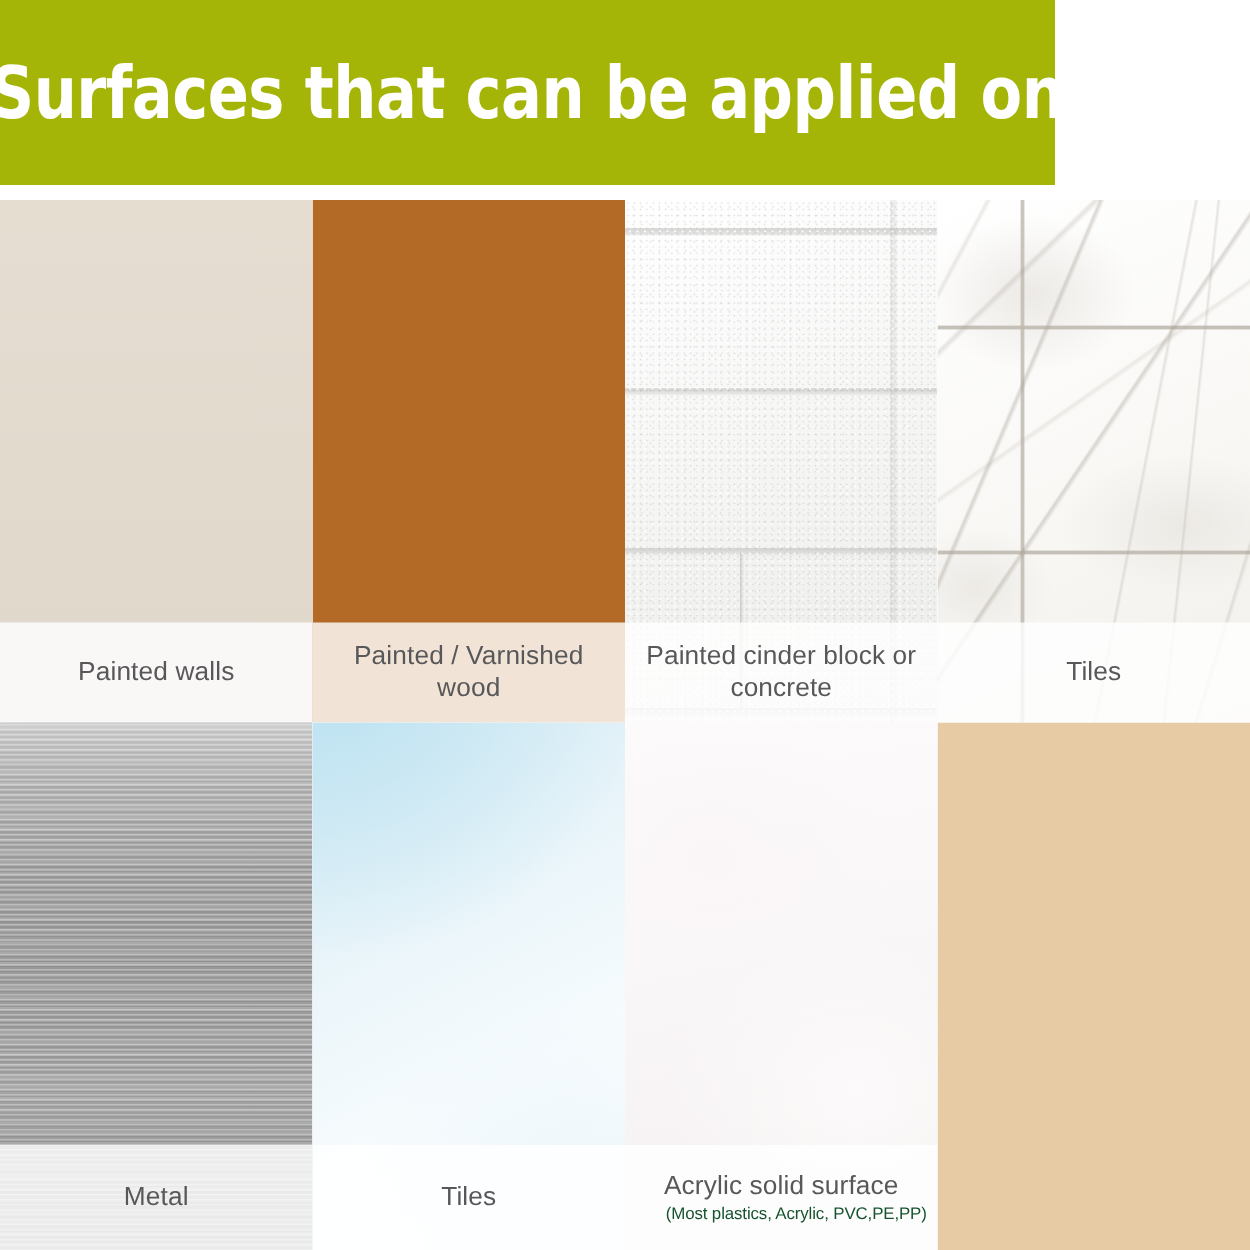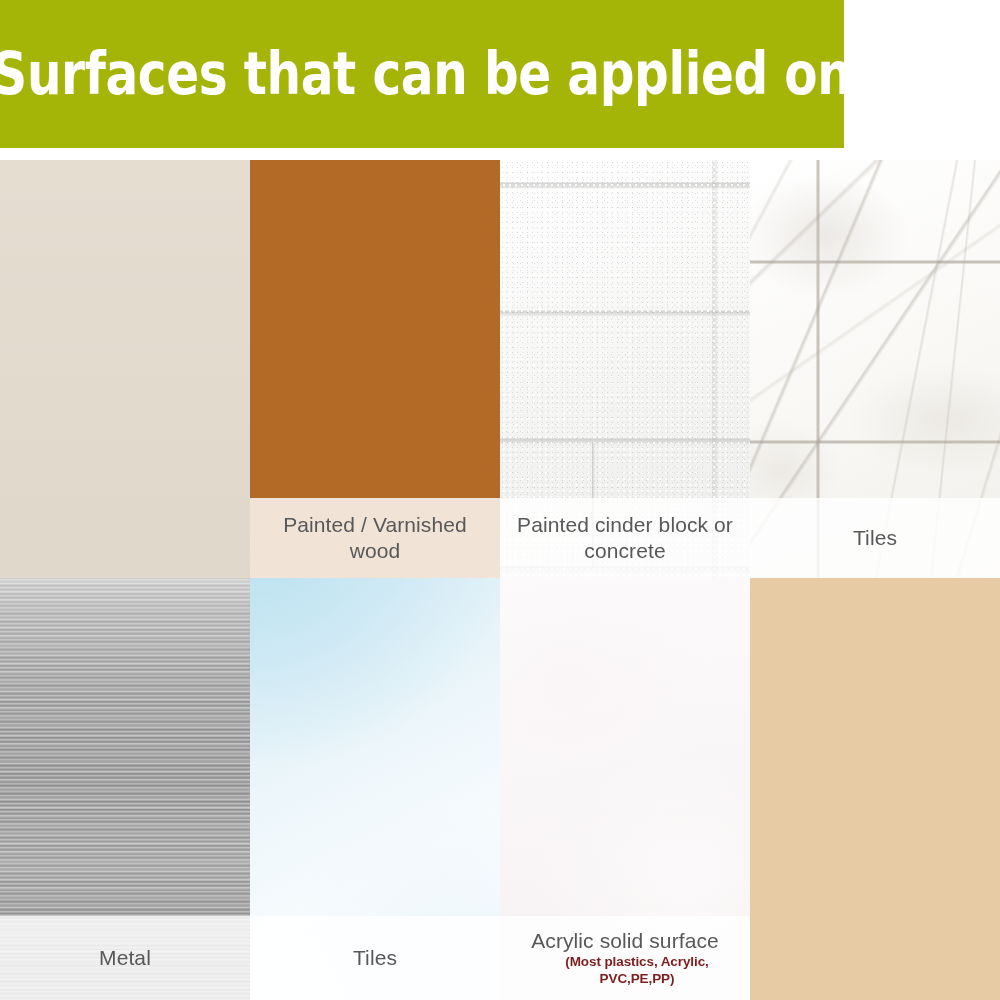--- a/index.html
+++ b/index.html
@@ -96,24 +96,24 @@
   .row2 .caption { height: 84px; justify-content: center; }
 
   .caption-label {
     color: #58585a;
     font-size: 21px;
     line-height: 1.22;
     font-weight: 400;
     letter-spacing: 0.1px;
   }
   .caption-sub {
-    color: #7f1d1d;
+    color: #14532d;
     font-size: 13.5px;
     line-height: 1.25;
-    font-weight: 700;
+    font-weight: 400;
     margin-top: 1px;
     letter-spacing: -0.1px;
     margin-left: 24px;
   }
 
   
 
   
   .tex-painted-wall {
     background:
@@ -313,20 +313,23 @@
 <div class="poster">
 
   <div class="header">
     <div class="header-title">Surfaces that can be applied on</div>
   </div>
 
   <div class="grid">
 
     <div class="cell row1 col-sep">
       <div class="swatch tex-painted-wall"></div>
+      <div class="caption">
+        <div class="caption-label">Painted walls</div>
+      </div>
     </div>
 
     <div class="cell row1 col-sep">
       <div class="swatch tex-wood-oak"></div>
       <div class="caption">
         <div class="caption-label">Painted / Varnished wood</div>
       </div>
     </div>
 
     <div class="cell row1 col-sep">

